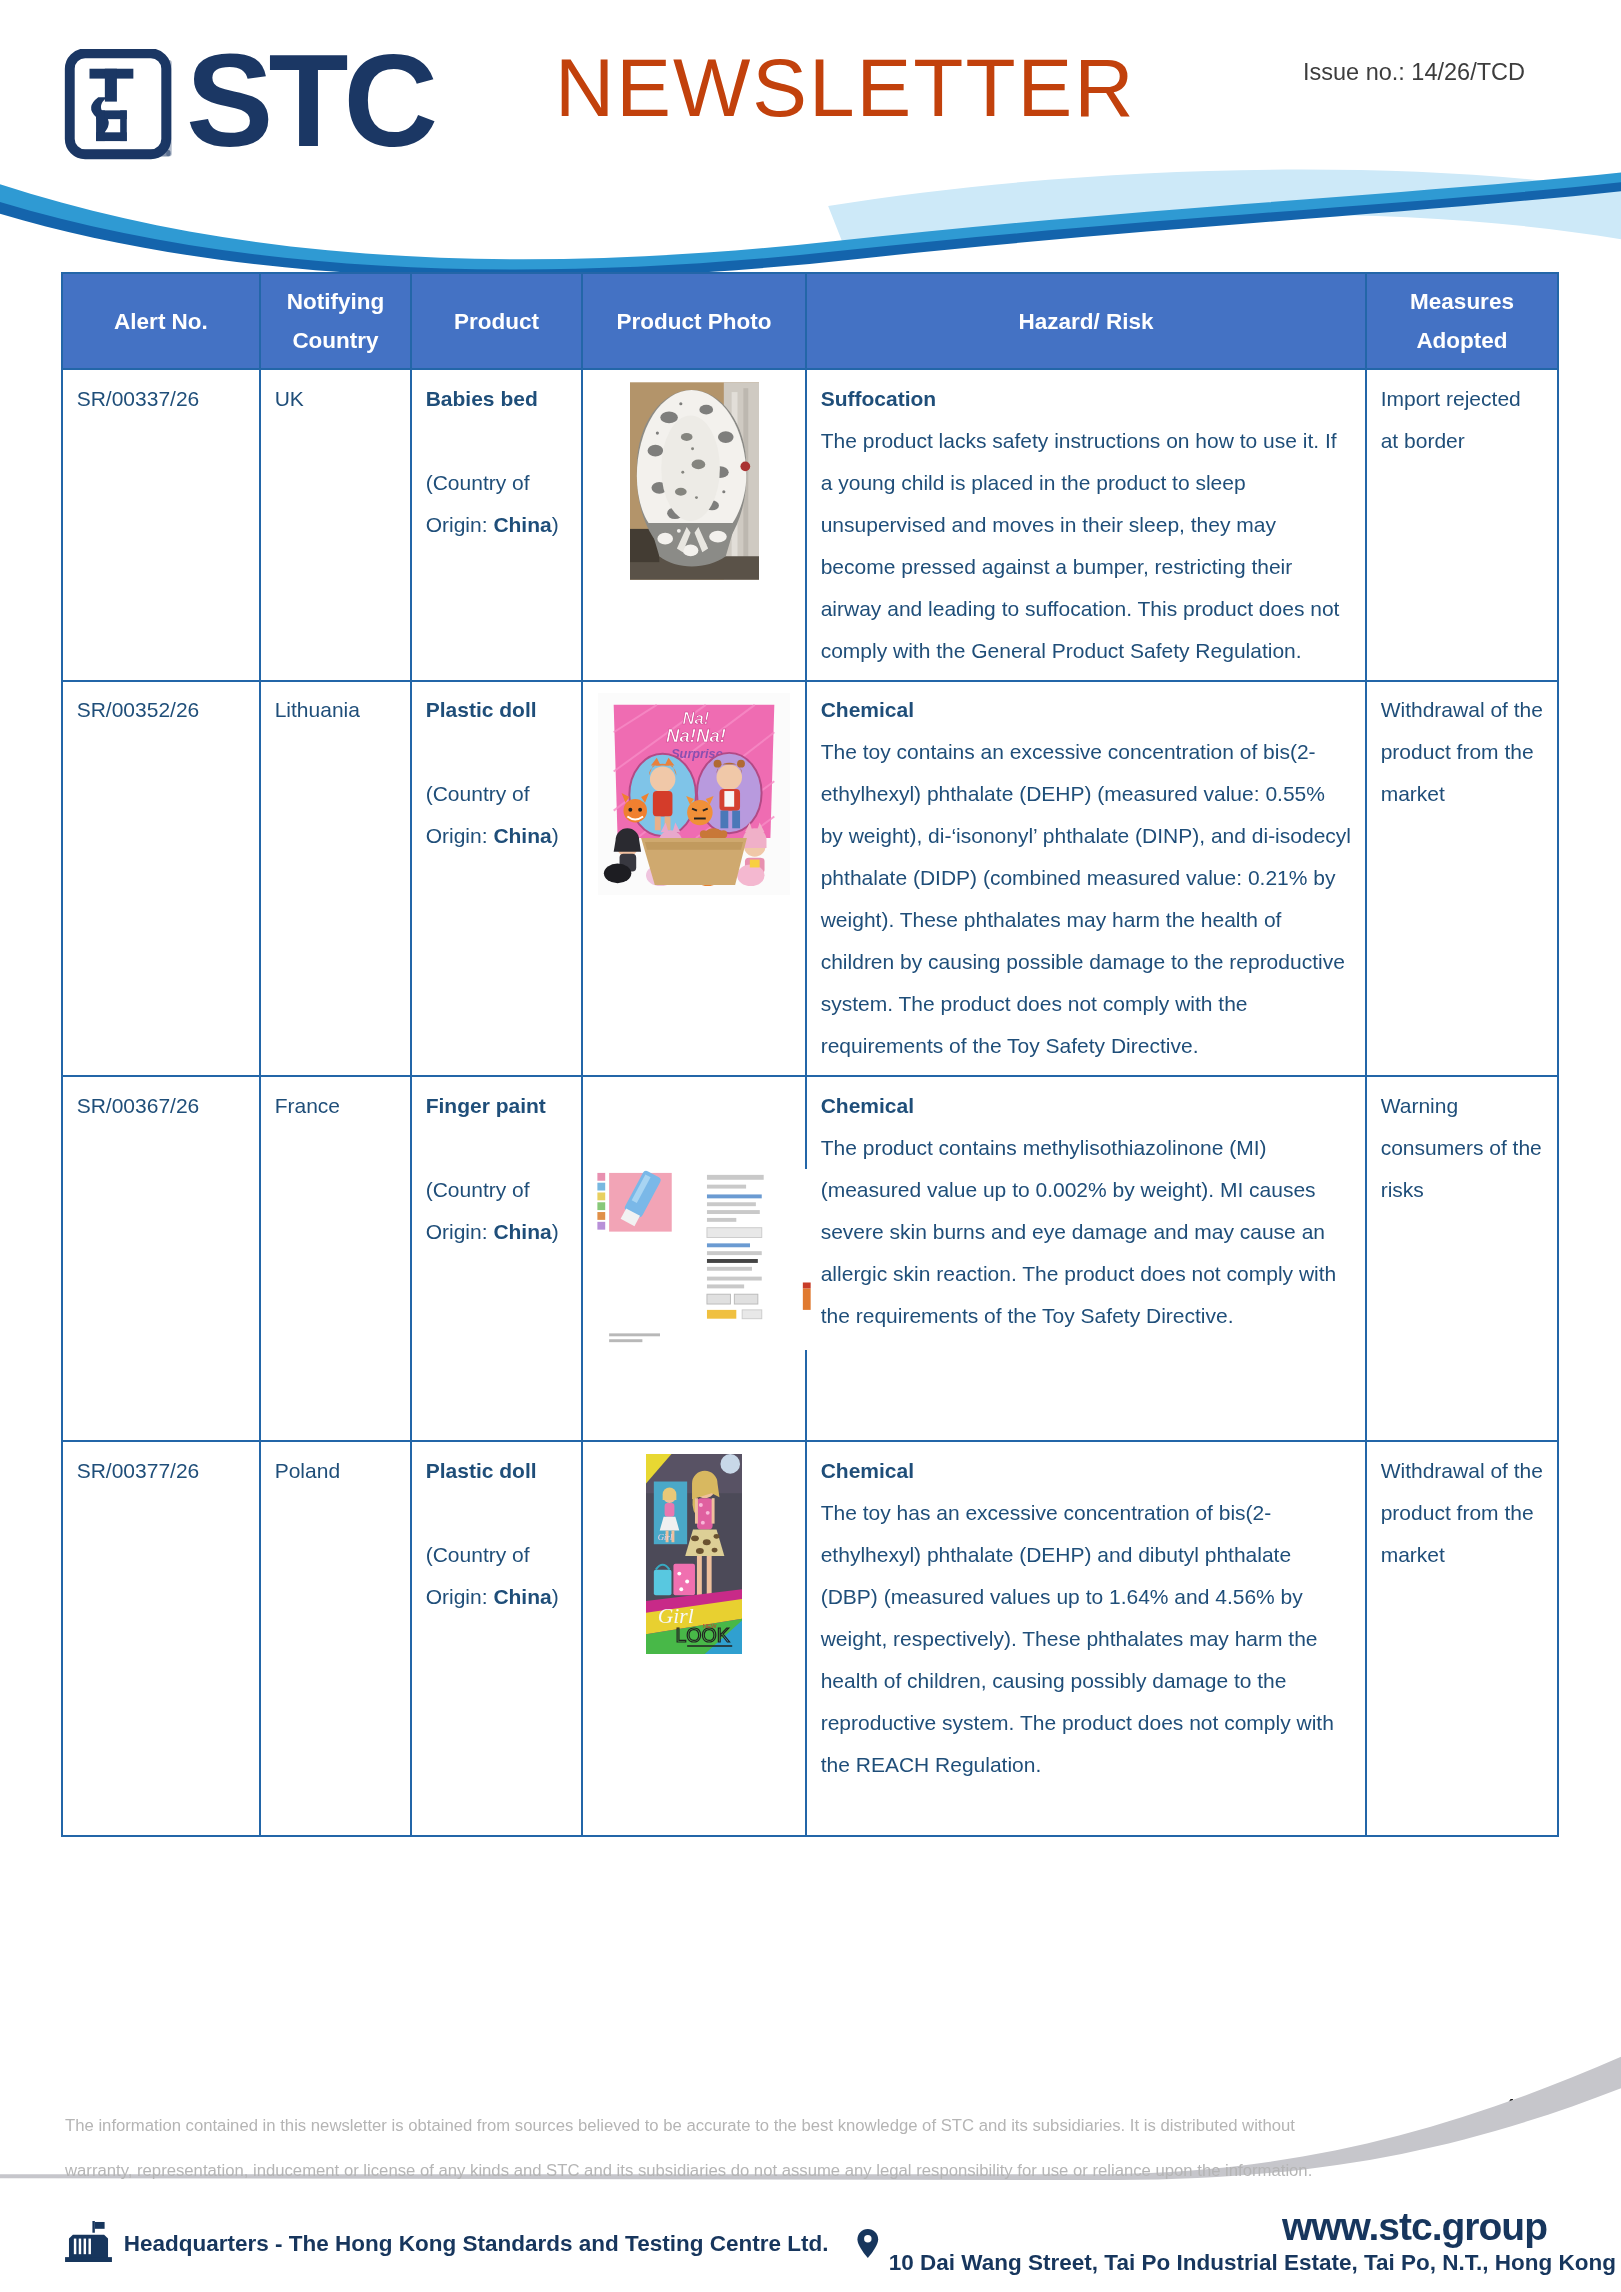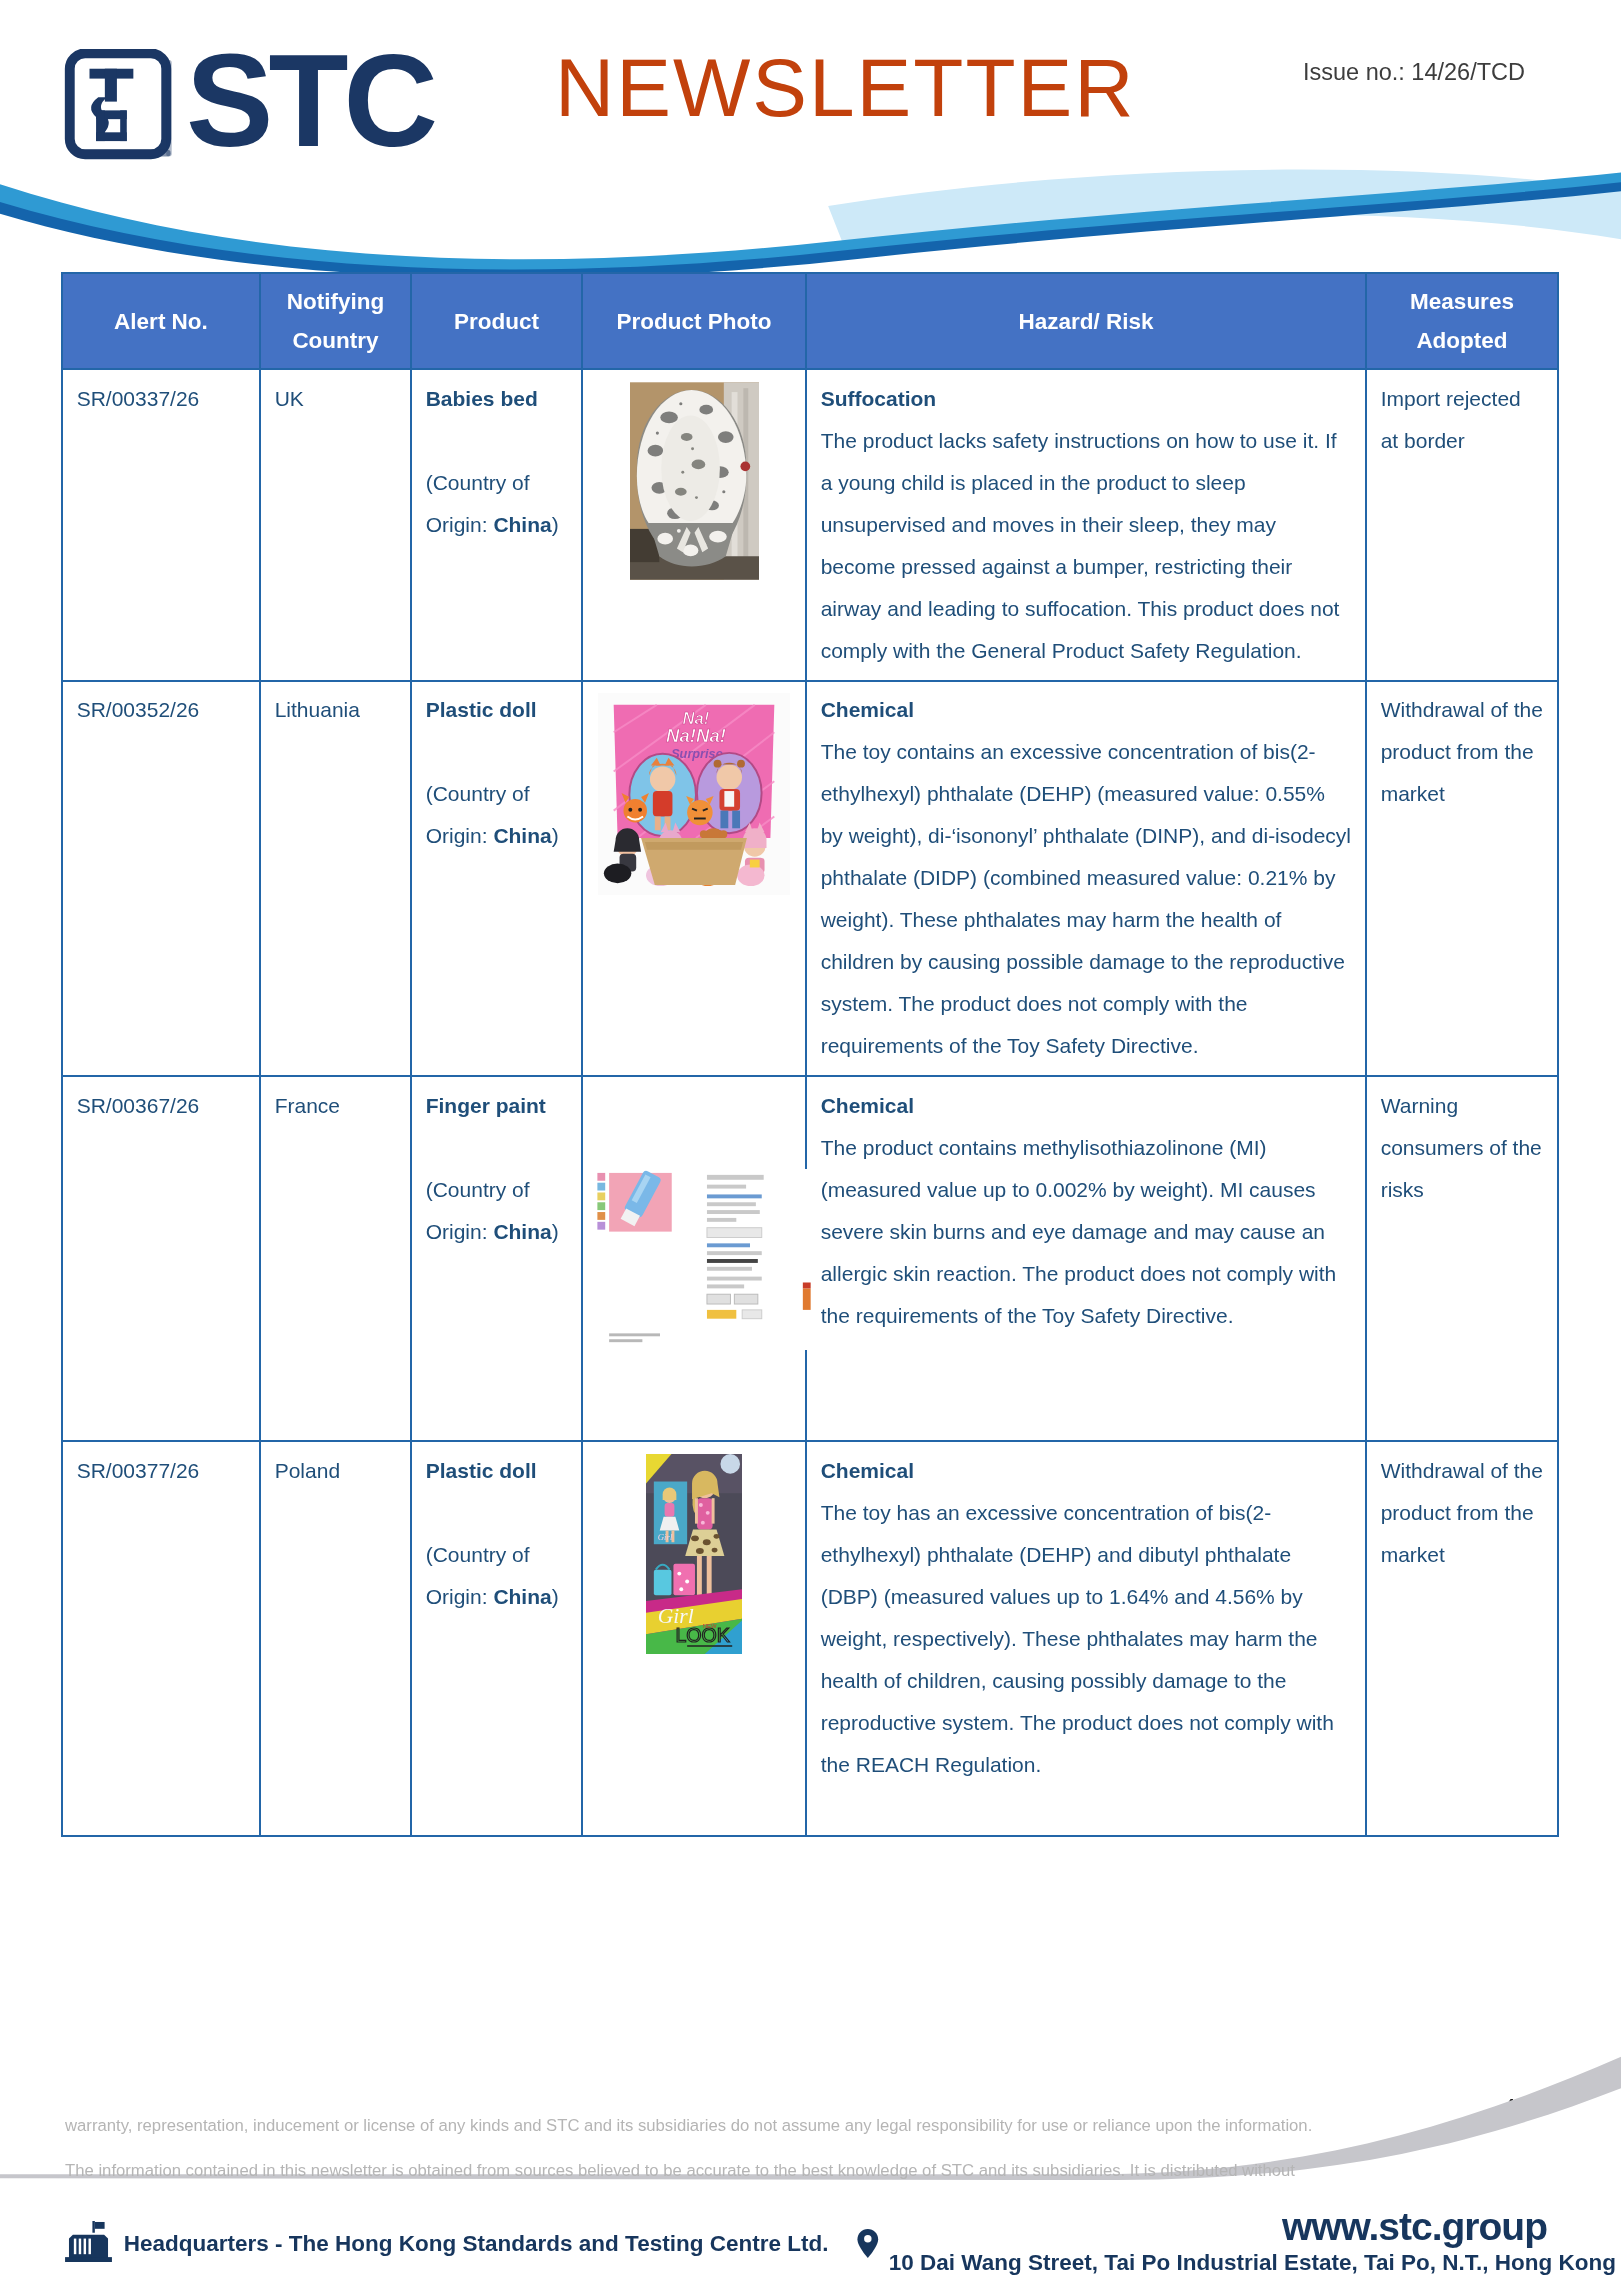--- a/index.html
+++ b/index.html
@@ -402,22 +402,22 @@
     </tbody>
   </table>
 
   <div class="page-number">4</div>
 
   <svg class="swoosh-bottom" viewBox="0 0 1654 185" preserveAspectRatio="none">
     <path d="M 0 128 L 1130 128 C 1320 126 1480 84 1654 8 L 1654 40 C 1490 104 1345 133 1140 134 L 0 132 Z" fill="#c6c6cb"></path>
   </svg>
 
   <div class="disclaimer">
+    <div>The information contained in this newsletter is obtained from sources believed to be accurate to the best knowledge of STC and its subsidiaries. It is distributed without</div>
     <div>warranty, representation, inducement or license of any kinds and STC and its subsidiaries do not assume any legal responsibility for use or reliance upon the information.</div>
-    <div>The information contained in this newsletter is obtained from sources believed to be accurate to the best knowledge of STC and its subsidiaries. It is distributed without</div>
   </div>
 
   <div class="footer-bar">
     <span>
       <svg width="47" height="41" viewBox="0 0 48 42">
         <g fill="#17365d">
           <rect x="28" y="0" width="2.5" height="12"></rect>
           <rect x="30.5" y="1" width="10" height="7"></rect>
           <path d="M 8 14 L 40 14 L 44 18 L 44 40 L 4 40 L 4 18 Z"></path>
           <rect x="0" y="37" width="48" height="5"></rect>

